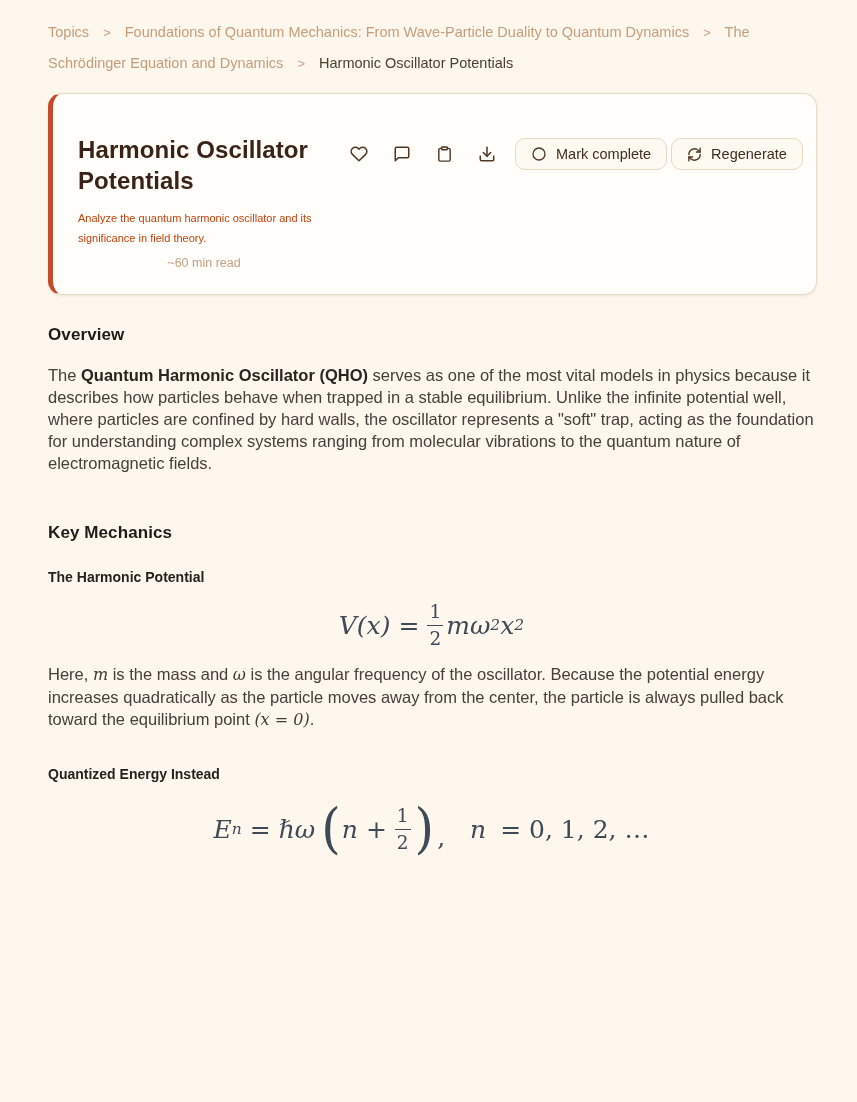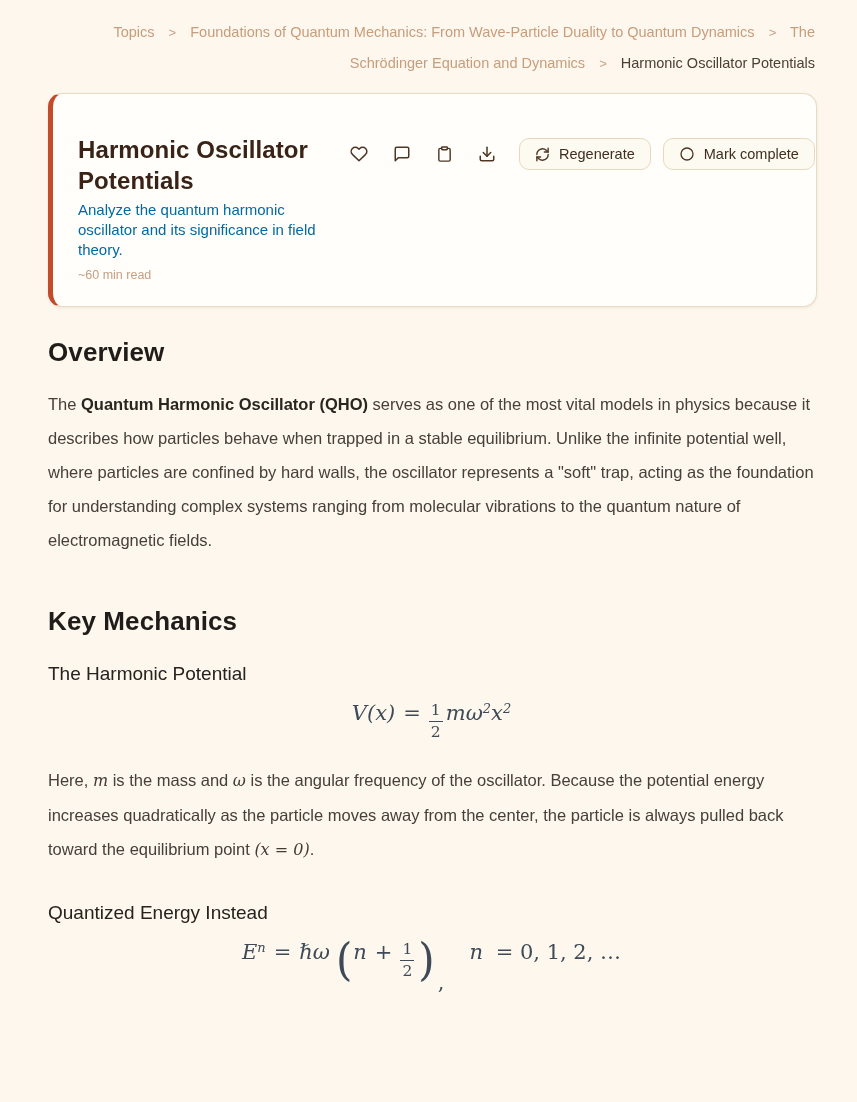--- a/index.html
+++ b/index.html
@@ -11,21 +11,20 @@
     overflow: hidden;
   }
   .page { width: 857px; height: 1102px; padding: 0 42px 0 48px; }
 
   
   .breadcrumb {
     padding-top: 17px;
     font-size: 14.5px;
     line-height: 30px;
     color: #c79d7b;
-    text-align: right;
   }
   .crumb-link { color: #c79d7b; cursor: pointer; }
   .crumb-sep { color: #c9a182; margin: 0 10px; font-size: 13px; }
   .crumb-current { color: #4c4034; }
 
   
   .card {
     margin-top: 14px;
     width: 769px;
     background: #fffefb;
@@ -38,27 +37,27 @@
   .card-inner { display: flex; align-items: flex-start; }
   .card-left { width: 252px; flex: 0 0 252px; }
   .card-title {
     font-size: 24px;
     font-weight: bold;
     line-height: 31px;
     color: #3a2316;
     letter-spacing: 0.1px;
   }
   .card-subtitle {
-    margin-top: 4px;
-    font-size: 15px;
+    margin-top: 12px;
+    font-size: 11px;
     line-height: 20px;
-    color: #0369a1;
+    color: #c2410c;
     width: 242px;
   }
-  .card-readtime { margin-top: 8px; font-size: 12.5px; color: #c59f82; }
+  .card-readtime { margin-top: 8px; font-size: 12.5px; color: #c59f82; text-align: center; }
 
   .card-actions { display: flex; align-items: center; margin-left: 14px; margin-top: 4px; }
   .icon-btn {
     background: none; border: none; cursor: pointer;
     color: #4e3623; padding: 3px 6px; margin-right: 13px;
     display: inline-flex; align-items: center;
   }
   .icon-btn svg { display: block; }
   .pill-btn {
     display: inline-flex; align-items: center; gap: 9px;
@@ -70,50 +69,50 @@
     color: #402e1e;
     cursor: pointer;
     font-family: inherit;
     white-space: nowrap;
   }
   .pill-btn + .pill-btn { margin-left: 12px; }
   .pill-btn svg { display: block; color: #4e3623; }
 
   
   .h2 {
-    font-size: 26px; font-weight: bold; color: #1f1c19;
+    font-size: 17px; font-weight: bold; color: #1f1c19;
     letter-spacing: 0.1px;
   }
   .h2-overview { margin-top: 30px; }
   .h2-key { margin-top: 49px; }
-  .h3 { font-size: 19px; font-weight: normal; color: #26221e; }
+  .h3 { font-size: 14px; font-weight: bold; color: #26221e; }
   .h3-harmonic { margin-top: 26px; }
   .h3-quantized { margin-top: 35px; }
   .para {
     margin-top: 19px;
     font-size: 16.5px;
-    line-height: 34px;
+    line-height: 22px;
     color: #45403a;
     max-width: 767px;
   }
   .para-tight { margin-top: 14px; }
   .bold { font-weight: bold; color: #29251f; }
   .imath {
     font-family: "DejaVu Serif", "Liberation Serif", serif;
     font-style: italic;
     font-size: 16px;
     color: #413c36;
   }
 
   
   .formula {
-    display: flex; justify-content: center; 
+    display: flex; justify-content: center; align-items: center;
     font-family: "DejaVu Serif", "Liberation Serif", serif;
     color: #3e4a57;
-    font-size: 21px;
+    font-size: 25px;
   }
   .formula-v { margin-top: 16px; height: 48px; }
   .formula-e { margin-top: 16px; height: 62px; }
   .mvar { font-style: italic; }
   .mop { font-style: normal; margin: 0 8px; }
   .mfrac {
     display: inline-flex; flex-direction: column; align-items: center;
     font-size: 0.74em; line-height: 1.25; font-style: normal;
     margin-right: 3px;
   }
@@ -179,39 +178,39 @@
         <button class="icon-btn">
           <span>
             <svg width="18" height="18" viewBox="0 0 24 24" fill="none" stroke="currentColor" stroke-width="2" stroke-linecap="round" stroke-linejoin="round">
                 <path d="M21 15v4a2 2 0 0 1-2 2H5a2 2 0 0 1-2-2v-4"></path>
                 <polyline points="7 10 12 15 17 10"></polyline>
                 <line x1="12" y1="3" x2="12" y2="15"></line>
               </svg>
           </span>
         </button>
 
+        <button class="pill-btn">
+          <span>
+            <svg width="16" height="16" viewBox="0 0 24 24" fill="none" stroke="currentColor" stroke-width="2" stroke-linecap="round" stroke-linejoin="round">
+                <circle cx="12" cy="12" r="9"></circle>
+              </svg>
+          </span>
+          <span>Mark complete</span>
+        </button>
+
         <button class="pill-btn" style="margin-left:4px;">
           <span>
             <svg width="15" height="15" viewBox="0 0 24 24" fill="none" stroke="currentColor" stroke-width="2.2" stroke-linecap="round" stroke-linejoin="round">
                 <path d="M21 2v6h-6"></path>
                 <path d="M3 12a9 9 0 0 1 15-6.7L21 8"></path>
                 <path d="M3 22v-6h6"></path>
                 <path d="M21 12a9 9 0 0 1-15 6.7L3 16"></path>
               </svg>
           </span>
           <span>Regenerate</span>
-        </button>
-
-        <button class="pill-btn">
-          <span>
-            <svg width="16" height="16" viewBox="0 0 24 24" fill="none" stroke="currentColor" stroke-width="2" stroke-linecap="round" stroke-linejoin="round">
-                <circle cx="12" cy="12" r="9"></circle>
-              </svg>
-          </span>
-          <span>Mark complete</span>
         </button>
       </div>
     </div>
   </section>
 
   <h2 class="h2 h2-overview">Overview</h2>
   <p class="para"><span>The </span><span class="bold">Quantum Harmonic Oscillator (QHO)</span><span> serves as one of the most vital models in physics because it describes how particles behave when trapped in a stable equilibrium. Unlike the infinite potential well, where particles are confined by hard walls, the oscillator represents a "soft" trap, acting as the foundation for understanding complex systems ranging from molecular vibrations to the quantum nature of electromagnetic fields.</span></p>
 
   <h2 class="h2 h2-key">Key Mechanics</h2>
 

